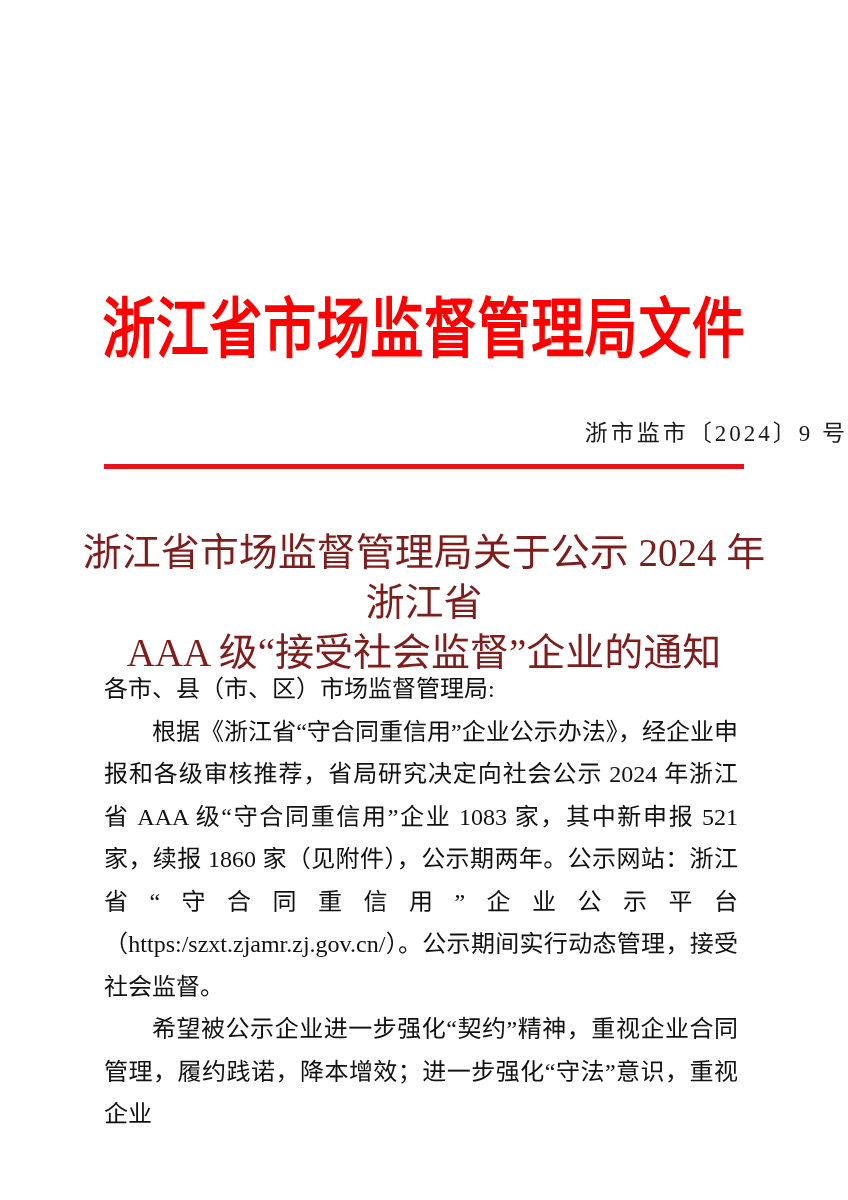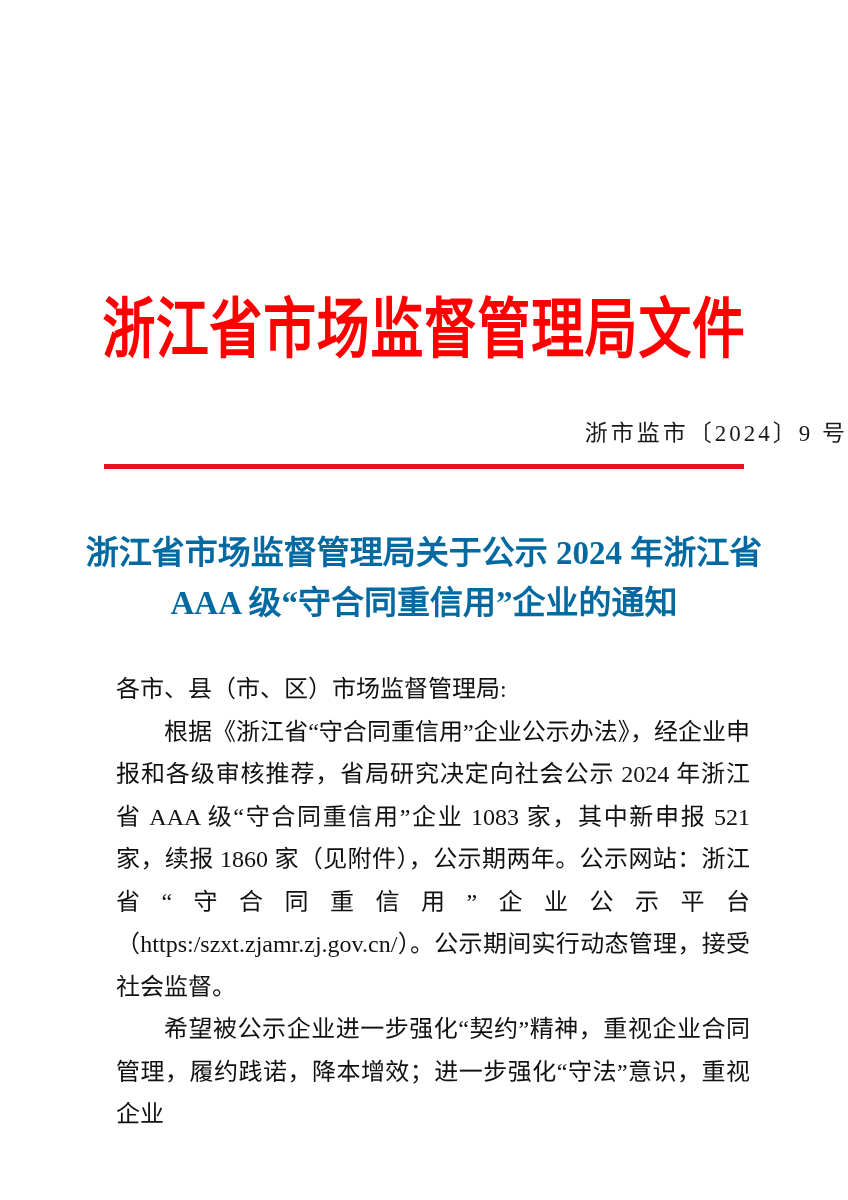--- a/index.html
+++ b/index.html
@@ -54,30 +54,30 @@
     background: var(--divider-red, #e8121d);
   }
   
   .doc-title {
     position: absolute;
     top: 528px;
     left: 64px;
     width: 720px;
     margin: 0;
     text-align: center;
-    font-size: 33px;
-    font-weight: bold;
+    font-size: 39px;
+    font-weight: normal;
     line-height: 50px;
-    color: #0369a1;
+    color: #7f1d1d;
   }
   
   .body-text {
     position: absolute;
     top: 668px;
-    left: 116px;
+    left: 104px;
     width: 634px;
     font-size: 24px;
     line-height: 42.5px;
     text-align: justify;
     color: #111111;
   }
   .body-text p {
     margin: 0;
     padding: 0;
   }
@@ -91,21 +91,21 @@
 <div class="page">
 
   <div class="red-head">浙江省市场监督管理局文件</div>
 
   <div class="doc-no">浙市监市〔2024〕9 号</div>
 
   <div class="red-line"></div>
 
   <h1 class="doc-title">
     <span>浙江省市场监督管理局关于公示 2024 年浙江省</span><br>
-    <span>AAA 级“守合同重信用”企业的通知</span>
+    <span>AAA 级“接受社会监督”企业的通知</span>
   </h1>
 
   <div class="body-text">
     <p>各市、县（市、区）市场监督管理局:</p>
     <p class="indented">根据《浙江省“守合同重信用”企业公示办法》，经企业申报和各级审核推荐，省局研究决定向社会公示 2024 年浙江省 AAA 级“守合同重信用”企业 1083 家，其中新申报 521 家，续报 1860 家（见附件），公示期两年。公示网站：浙江省“守合同重信用”企业公示平台（https:/szxt.zjamr.zj.gov.cn/）。公示期间实行动态管理，接受社会监督。</p>
     <p class="indented">希望被公示企业进一步强化“契约”精神，重视企业合同管理，履约践诺，降本增效；进一步强化“守法”意识，重视企业</p>
   </div>
 
 </div>
 

